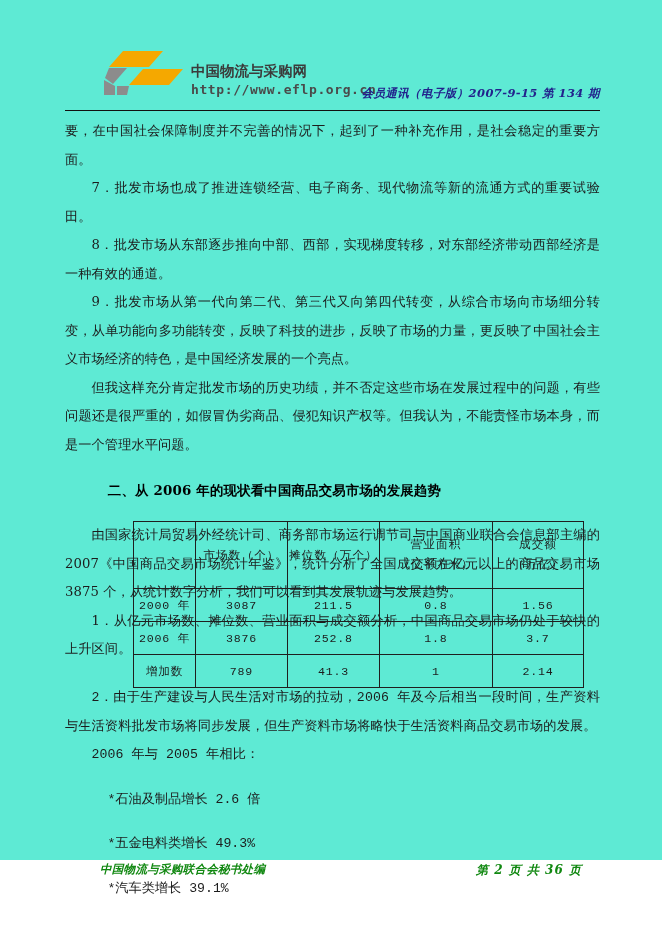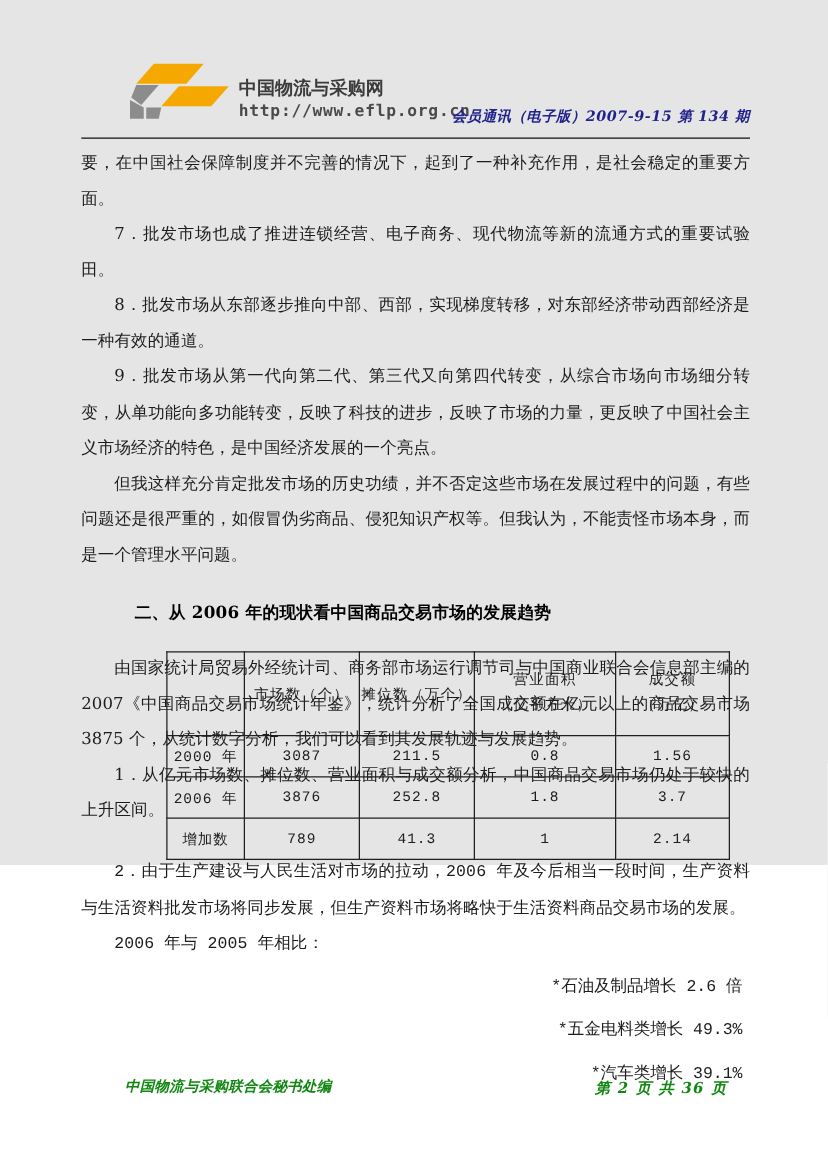--- a/index.html
+++ b/index.html
@@ -13,22 +13,22 @@
     font-family: "DejaVu Serif", "Liberation Serif", serif;
     color: #1a1a1a;
     position: relative;
     overflow: hidden;
   }
 
   .page {
     position: absolute;
     left: 0; top: 0;
     width: 662px;
-    height: 692px;
-    background: #e5e5e5;
+    height: 860px;
+    background: #5eead4;
   }
 
   
   .header {
     position: absolute;
     left: 65px;
     top: 46px;
     width: 535px;
     height: 64px;
   }
@@ -114,26 +114,25 @@
   .heading2 {
     margin: 16px;
     font-size: 13.4px;
     line-height: 30px;
     font-weight: bold;
     text-indent: 2em;
     color: #000;
     letter-spacing: 0.2px;
   }
   .bullet-line {
-    margin: 6px;
+    margin: 16px;
     font-size: 13.2px;
     line-height: 28.5px;
     text-indent: 2em;
     color: #1c1c1c;
-    text-align: right;
   }
 
   
   .table-wrap {
     position: absolute;
     left: 133px;
     top: 521px;
     width: 450px;
   }
   table.stat {

